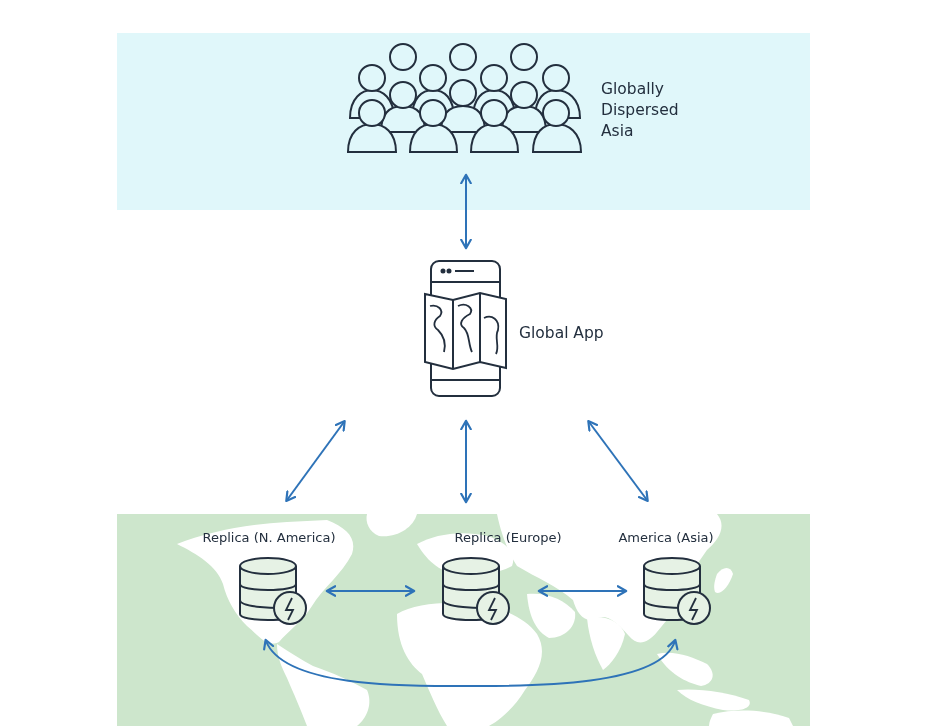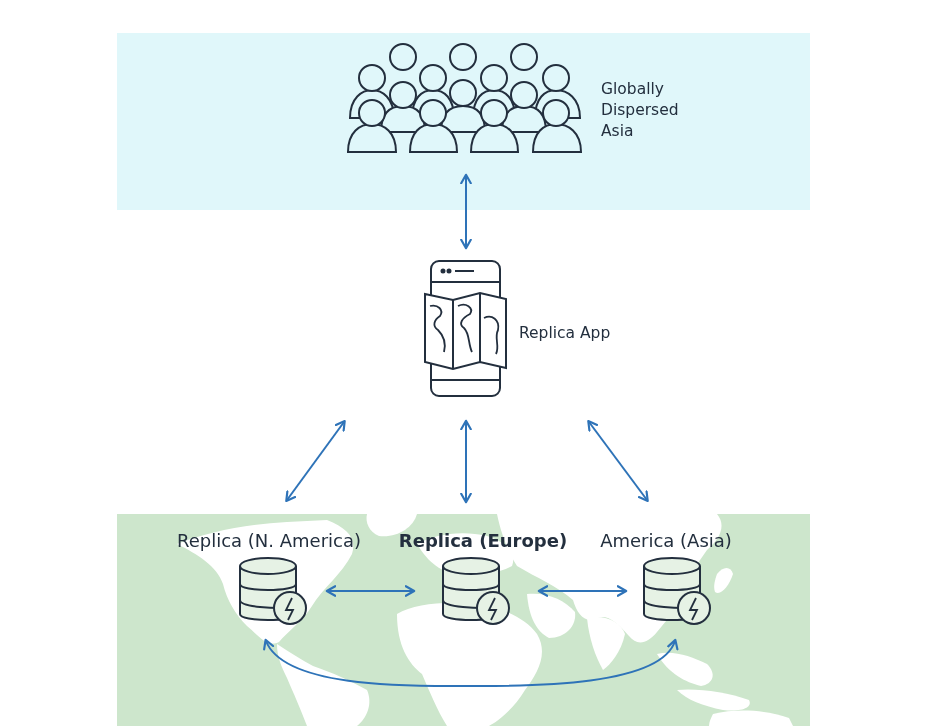--- a/index.html
+++ b/index.html
@@ -5,21 +5,21 @@
   html, body { margin:0; padding:0; background:#ffffff; }
   body { width:943px; height:726px; position:relative; overflow:hidden;
          font-family:"DejaVu Sans","Liberation Sans",sans-serif; color:#232f3e; }
   .panel { position:absolute; }
   #users-panel { left:117px; top:33px; width:693px; height:177px; background:#e0f7fa; }
   #map-panel { left:117px; top:514px; width:693px; height:212px; background:#cde6cc; overflow:hidden; }
   .label { position:absolute; font-size:15.5px; line-height:21px; color:#232f3e; white-space:nowrap; }
   #users-label { left:601px; top:79px; width:120px; white-space:normal; }
   #users-label span { display:block; }
   #app-label { left:519px; top:323px; }
-  .replica-label { position:absolute; top:530px; font-size:18px; color:#232f3e; white-space:nowrap; transform:translateX(-50%); }
+  .replica-label { position:absolute; top:530px; font-size:13px; color:#232f3e; white-space:nowrap; transform:translateX(-50%); }
   svg.overlay { position:absolute; left:0; top:0; }
 </style>
 </head>
 <body>
 
 <div class="panel" id="users-panel"></div>
 
 <div class="panel" id="map-panel">
   <svg width="693" height="212">
     <g fill="#ffffff">
@@ -146,17 +146,17 @@
     <line x1="540" y1="591" x2="625" y2="591" marker-start="url(#ah)" marker-end="url(#ah)"></line>
     <path d="M266,641 C285,690 420,686 470,686 C520,686 660,688 675,641" marker-start="url(#ah)" marker-end="url(#ah)"></path>
   </g>
 </svg>
 
 <div class="label" id="users-label">
   <span>Globally</span>
   <span>Dispersed</span>
   <span>Asia</span>
 </div>
-<div class="label" id="app-label">Replica App</div>
+<div class="label" id="app-label">Global App</div>
 
 <div class="replica-label" style="left:269px;">Replica (N. America)</div>
-<div class="replica-label" style="left:483px;font-weight:bold;">Replica (Europe)</div>
+<div class="replica-label" style="left:508px;">Replica (Europe)</div>
 <div class="replica-label" style="left:666px;">America (Asia)</div>
 
 </body></html>

